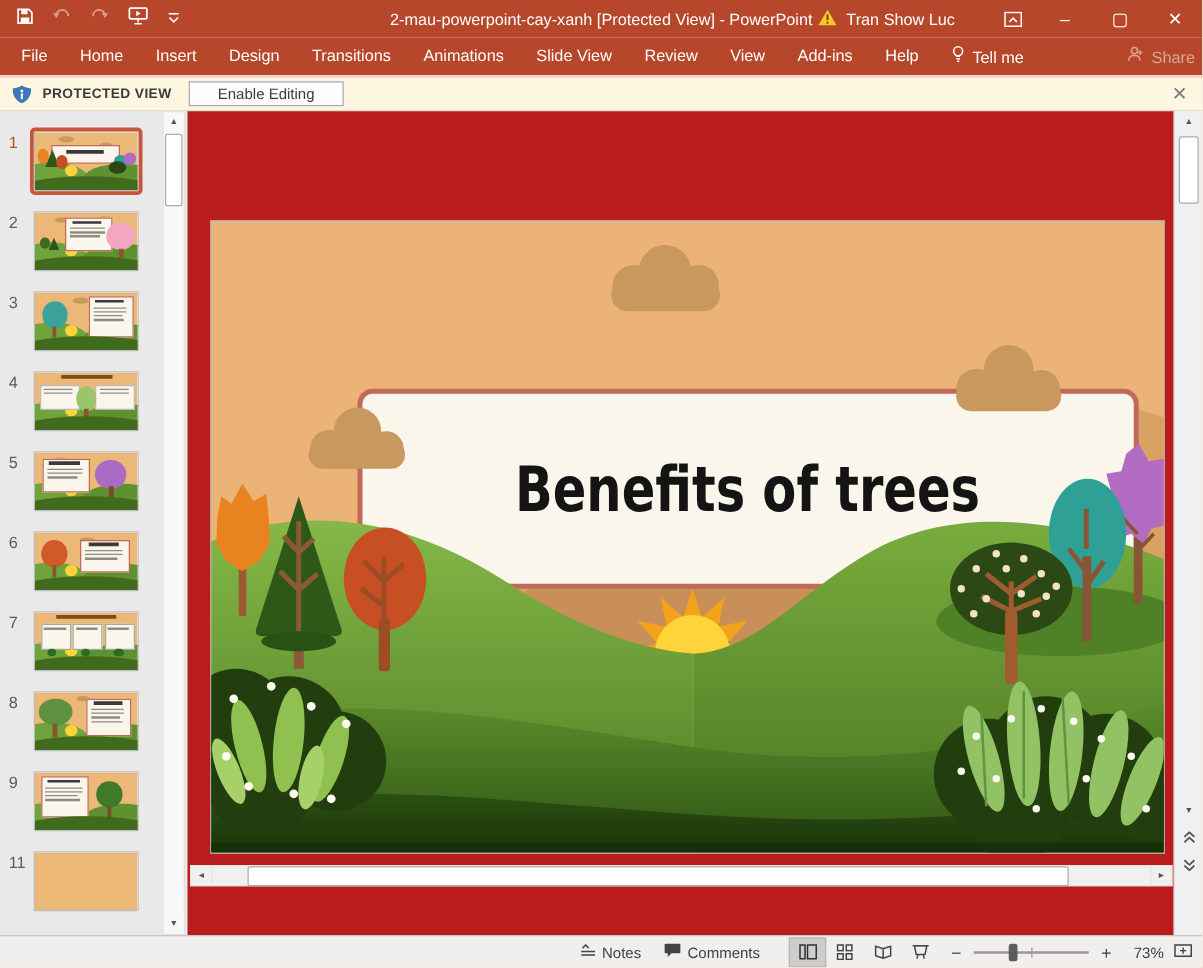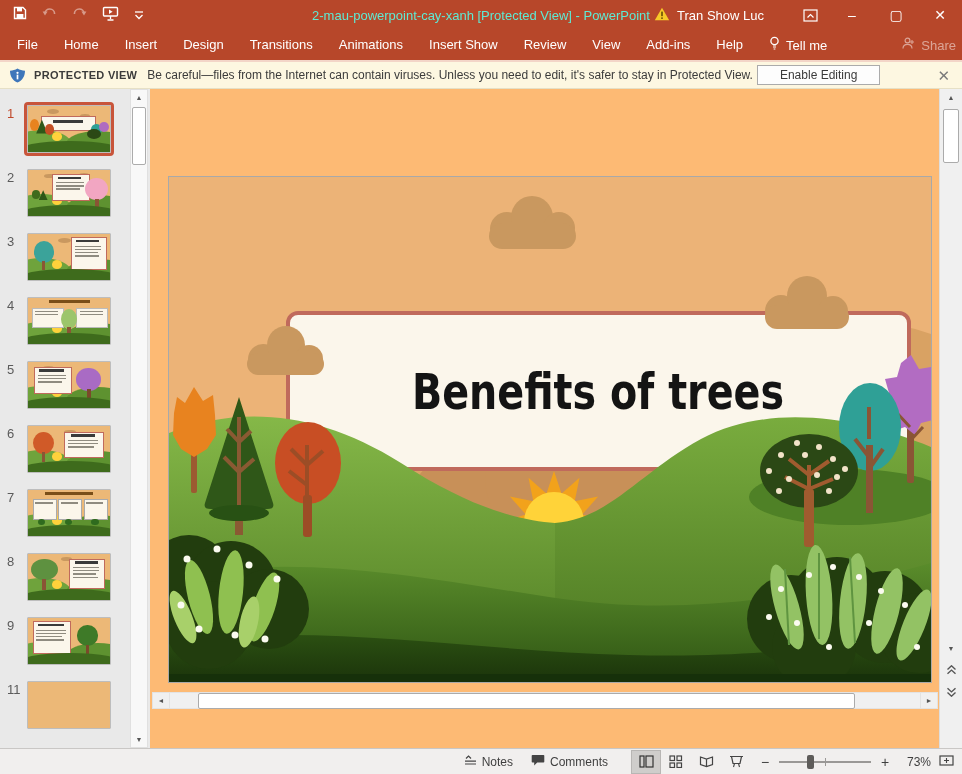--- a/index.html
+++ b/index.html
@@ -2,21 +2,21 @@
 <html><head>
 <meta charset="utf-8">
 <style>
   html,body{margin:0;padding:0;background:#fff}
   #app{position:relative;width:962px;height:774px;overflow:hidden;background:#E7E5E2;
        font-family:"Liberation Sans",sans-serif;-webkit-font-smoothing:antialiased}
   
   .titlebar{position:relative;height:30px;background:#B7472A;display:flex;align-items:center;color:#fff}
   .qat{display:flex;align-items:center;gap:15px;padding-left:13px;z-index:2}
   .qat .faded{opacity:.45}
-  .tb-title{position:absolute;left:0;right:0;text-align:center;font-size:13px;color:#5eead4;pointer-events:none}
+  .tb-title{position:absolute;left:0;right:0;text-align:center;font-size:13px;color:#ffffff;pointer-events:none}
   .tb-right{margin-left:auto;display:flex;align-items:center;height:100%;z-index:2}
   .tb-account{display:flex;align-items:center;gap:7px;font-size:13px;margin-right:26px}
   .winbtn{width:44px;height:30px;display:flex;align-items:center;justify-content:center;font-size:14px}
   .ribbondisp{width:40px;height:30px;display:flex;align-items:center;justify-content:center}
   
   .ribbon{height:30px;background:#B7472A;display:flex;align-items:center;color:#fff;
           font-size:13px;border-bottom:2px solid #F3D5C8}
   .rtab{padding:0 13px;line-height:30px;cursor:default}
   .rtab:first-child{padding-left:17px}
   .tellme{display:flex;align-items:center;gap:6px;padding:0 13px}
@@ -43,21 +43,21 @@
   .prim{position:absolute}
   .prim.e{border-radius:50%}
   .prim.t{clip-path:polygon(50% 0,100% 100%,0 100%)}
   
   .pscroll{position:absolute;top:0;right:2px;bottom:0;width:16px;background:#F8F8F8;border:1px solid #E0E0E0}
   .sarrow{display:block;height:15px;text-align:center;font-size:7px;color:#555;line-height:15px;background:#F8F8F8}
   .pscroll .thumb{position:absolute;left:1px;right:1px;top:17px;height:56px;background:#fff;
                   border:1px solid #ACACAC;border-radius:2px}
   .pscroll .down{position:absolute;bottom:0;left:0;right:0}
   
-  .editor{position:relative;flex:1;background:#fdba74;overflow:hidden}
+  .editor{position:relative;flex:1;background:#b91c1c;overflow:hidden}
   .slide-wrap{position:absolute;left:18px;top:87px;width:762px;height:505px;border:1px solid #A9A9A9;
               background:#ECB377;box-sizing:content-box}
   .hscroll{position:absolute;left:2px;top:603px;width:786px;height:17px;background:#F0F0F0;
            border:1px solid #E3E3E3;box-sizing:border-box}
   .hscroll .larr{position:absolute;left:0;top:0;width:16px;height:15px;text-align:center;font-size:7px;
                  line-height:15px;color:#555;background:#F0F0F0;border-right:1px solid #E3E3E3}
   .hscroll .rarr{position:absolute;right:0;top:0;width:16px;height:15px;text-align:center;font-size:7px;
                  line-height:15px;color:#555;background:#F0F0F0;border-left:1px solid #E3E3E3}
   .hscroll .thumb{position:absolute;left:45px;width:655px;top:0;height:14px;background:#fff;
                   border:1px solid #ABABAB;border-radius:2px}
@@ -150,21 +150,21 @@
   </div>
 
   <div class="ribbon">
     <span style="display:flex">
         <span class="rtab">File</span>
         <span class="rtab">Home</span>
         <span class="rtab">Insert</span>
         <span class="rtab">Design</span>
         <span class="rtab">Transitions</span>
         <span class="rtab">Animations</span>
-        <span class="rtab">Insert Show</span>
+        <span class="rtab">Slide View</span>
         <span class="rtab">Review</span>
         <span class="rtab">View</span>
         <span class="rtab">Add-ins</span>
         <span class="rtab">Help</span>
       </span>
     <span class="tellme">
       <span>
         <svg width="11" height="15" viewBox="0 0 11 15">
             <circle cx="5.5" cy="5" r="3.6" fill="none" stroke="#fff" stroke-width="1.3"></circle>
             <path d="M4 9 h3 M4 11 h3 M4.6 13 h1.8" stroke="#fff" stroke-width="1.2"></path>
@@ -186,21 +186,20 @@
 
   <div class="pvbar">
     <span class="pv-shield">
       <svg width="15" height="15" viewBox="0 0 16 15">
           <path d="M8 0 C10.5 1.6 13 2.2 16 2.4 C16 8.5 13 13 8 15 C3 13 0 8.5 0 2.4 C3 2.2 5.5 1.6 8 0 Z" fill="#3E76BA"></path>
           <circle cx="8" cy="4.6" r="1.2" fill="#fff"></circle>
           <rect x="7.1" y="6.6" width="1.8" height="5" fill="#fff"></rect>
         </svg>
     </span>
     <span class="pv-label">PROTECTED VIEW</span>
-    <span class="pv-msg">Be careful—files from the Internet can contain viruses. Unless you need to edit, it's safer to stay in Protected View.</span>
     <button class="pv-btn">Enable Editing</button>
     <span class="pv-close">✕</span>
   </div>
 
   <div class="main">
 
     <div class="panel">
       <div class="thumbs">
           <div class="thumb-row">
             <span class="thumb-num sel">1</span>

